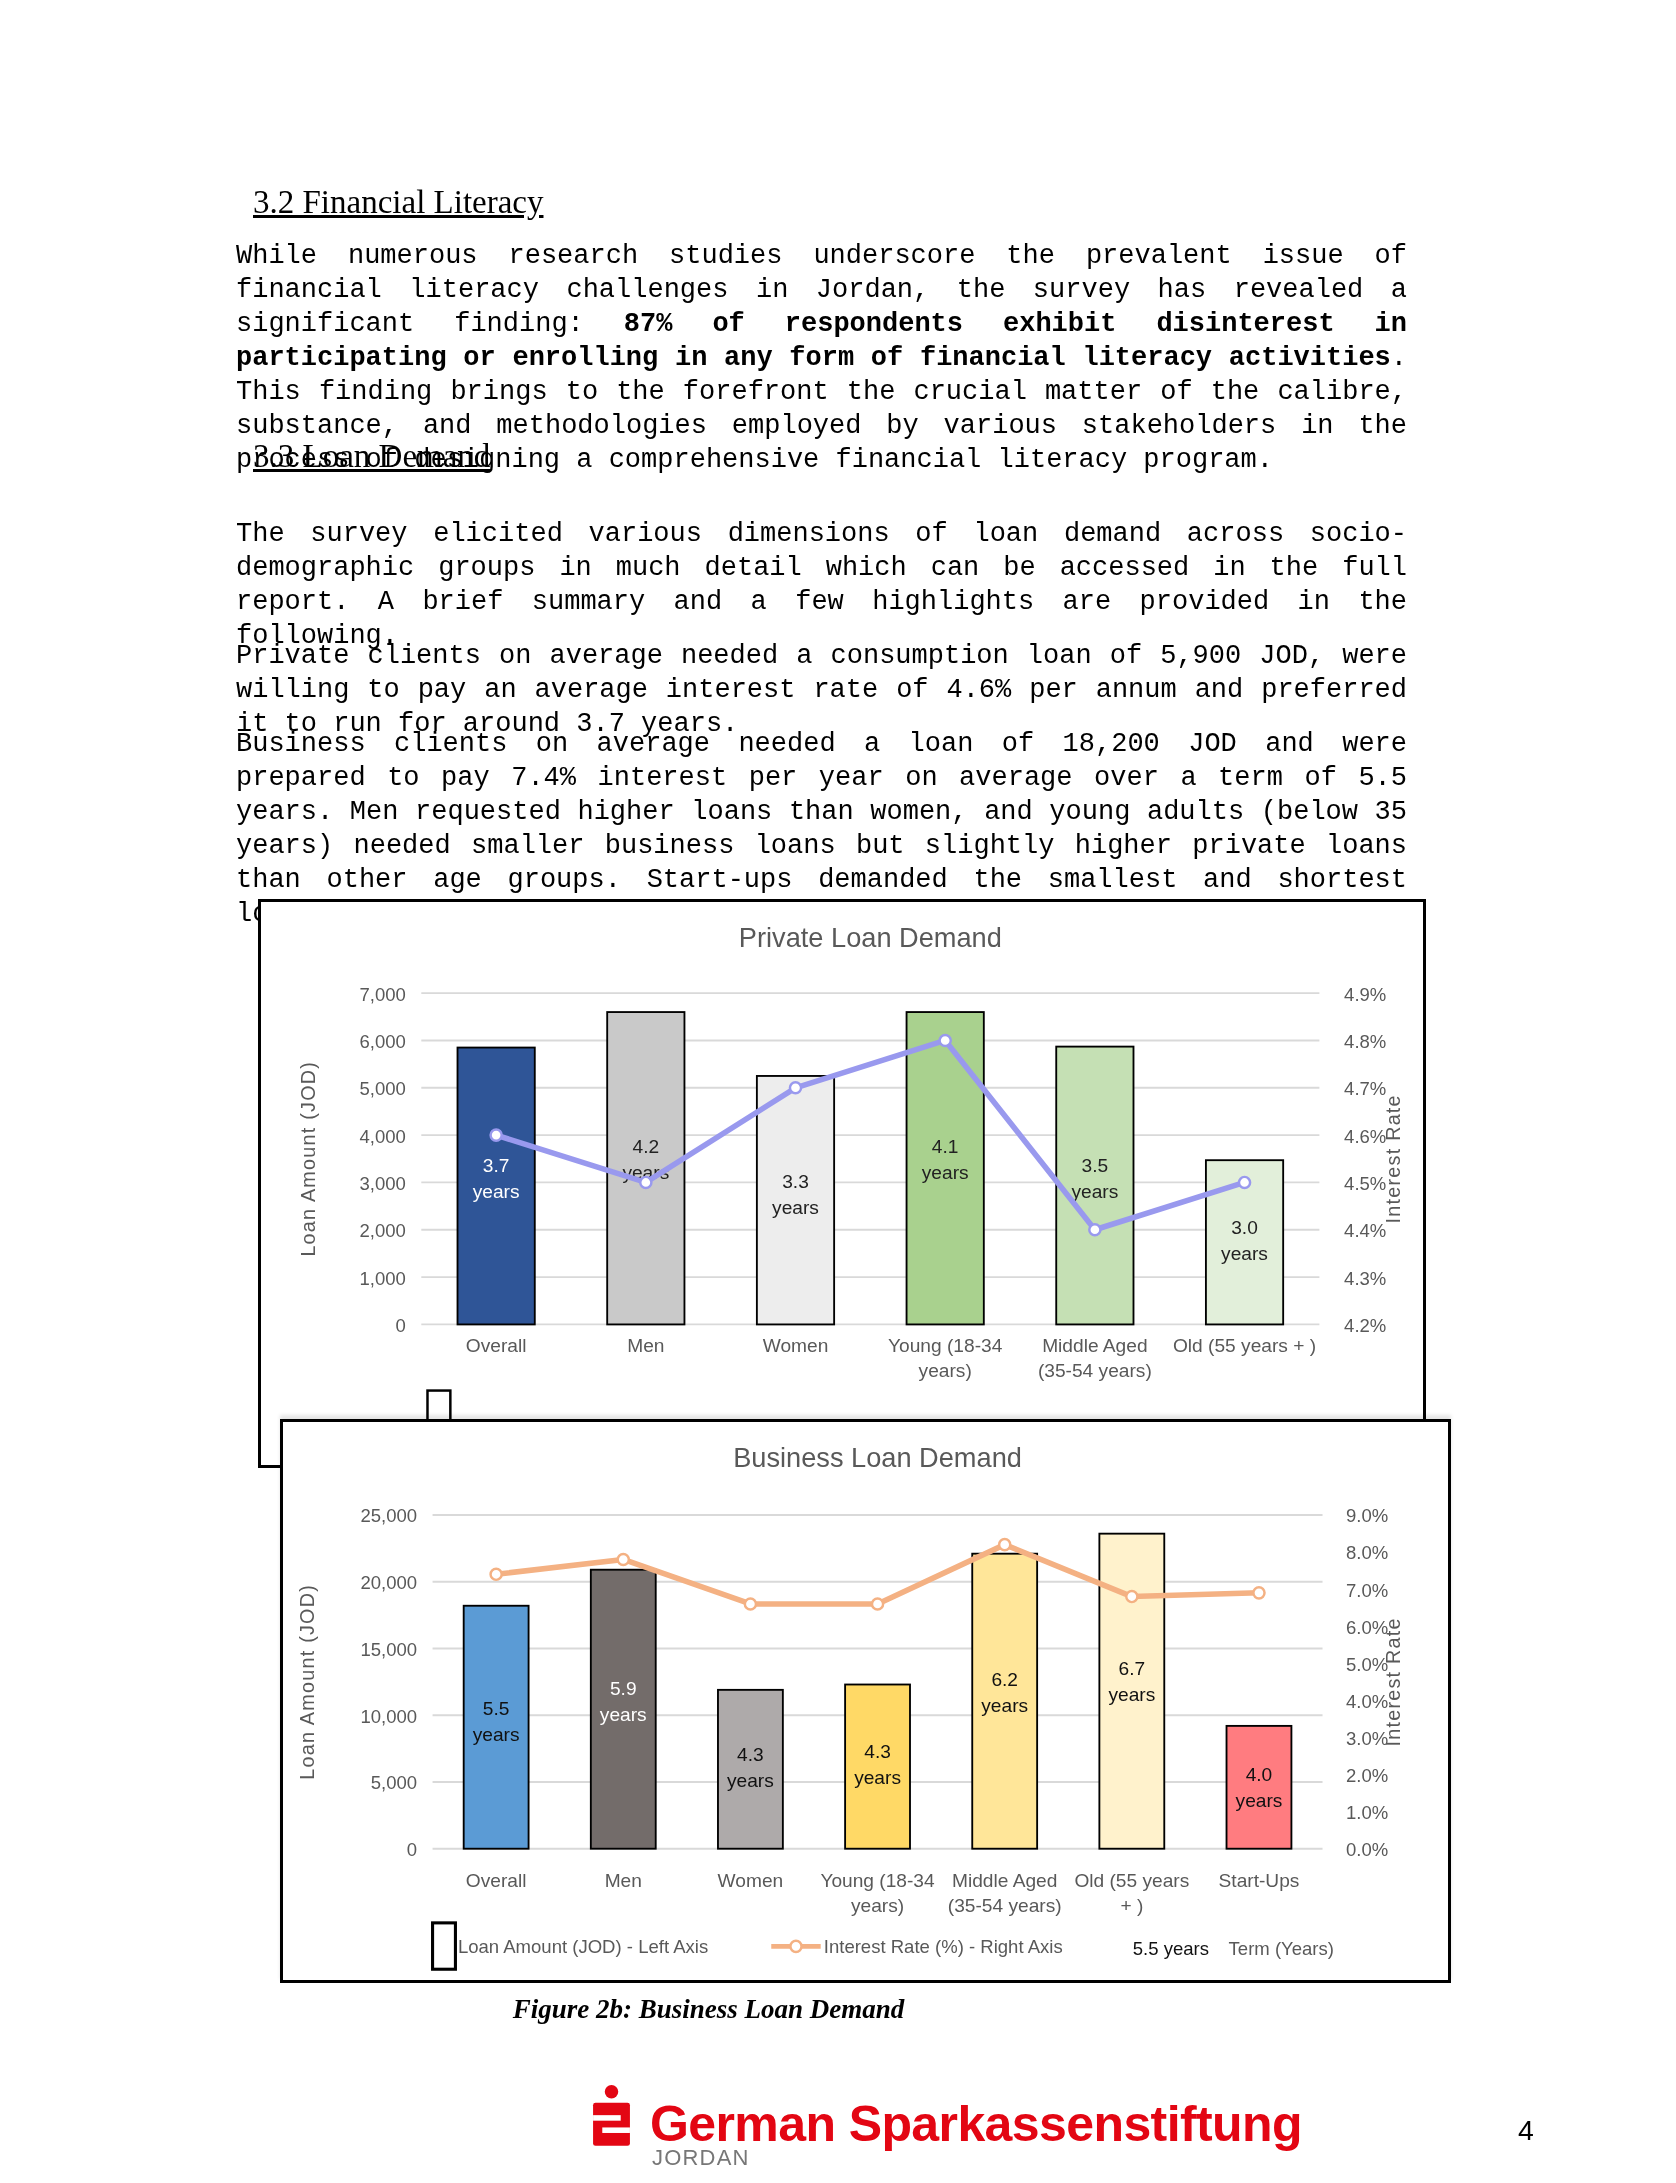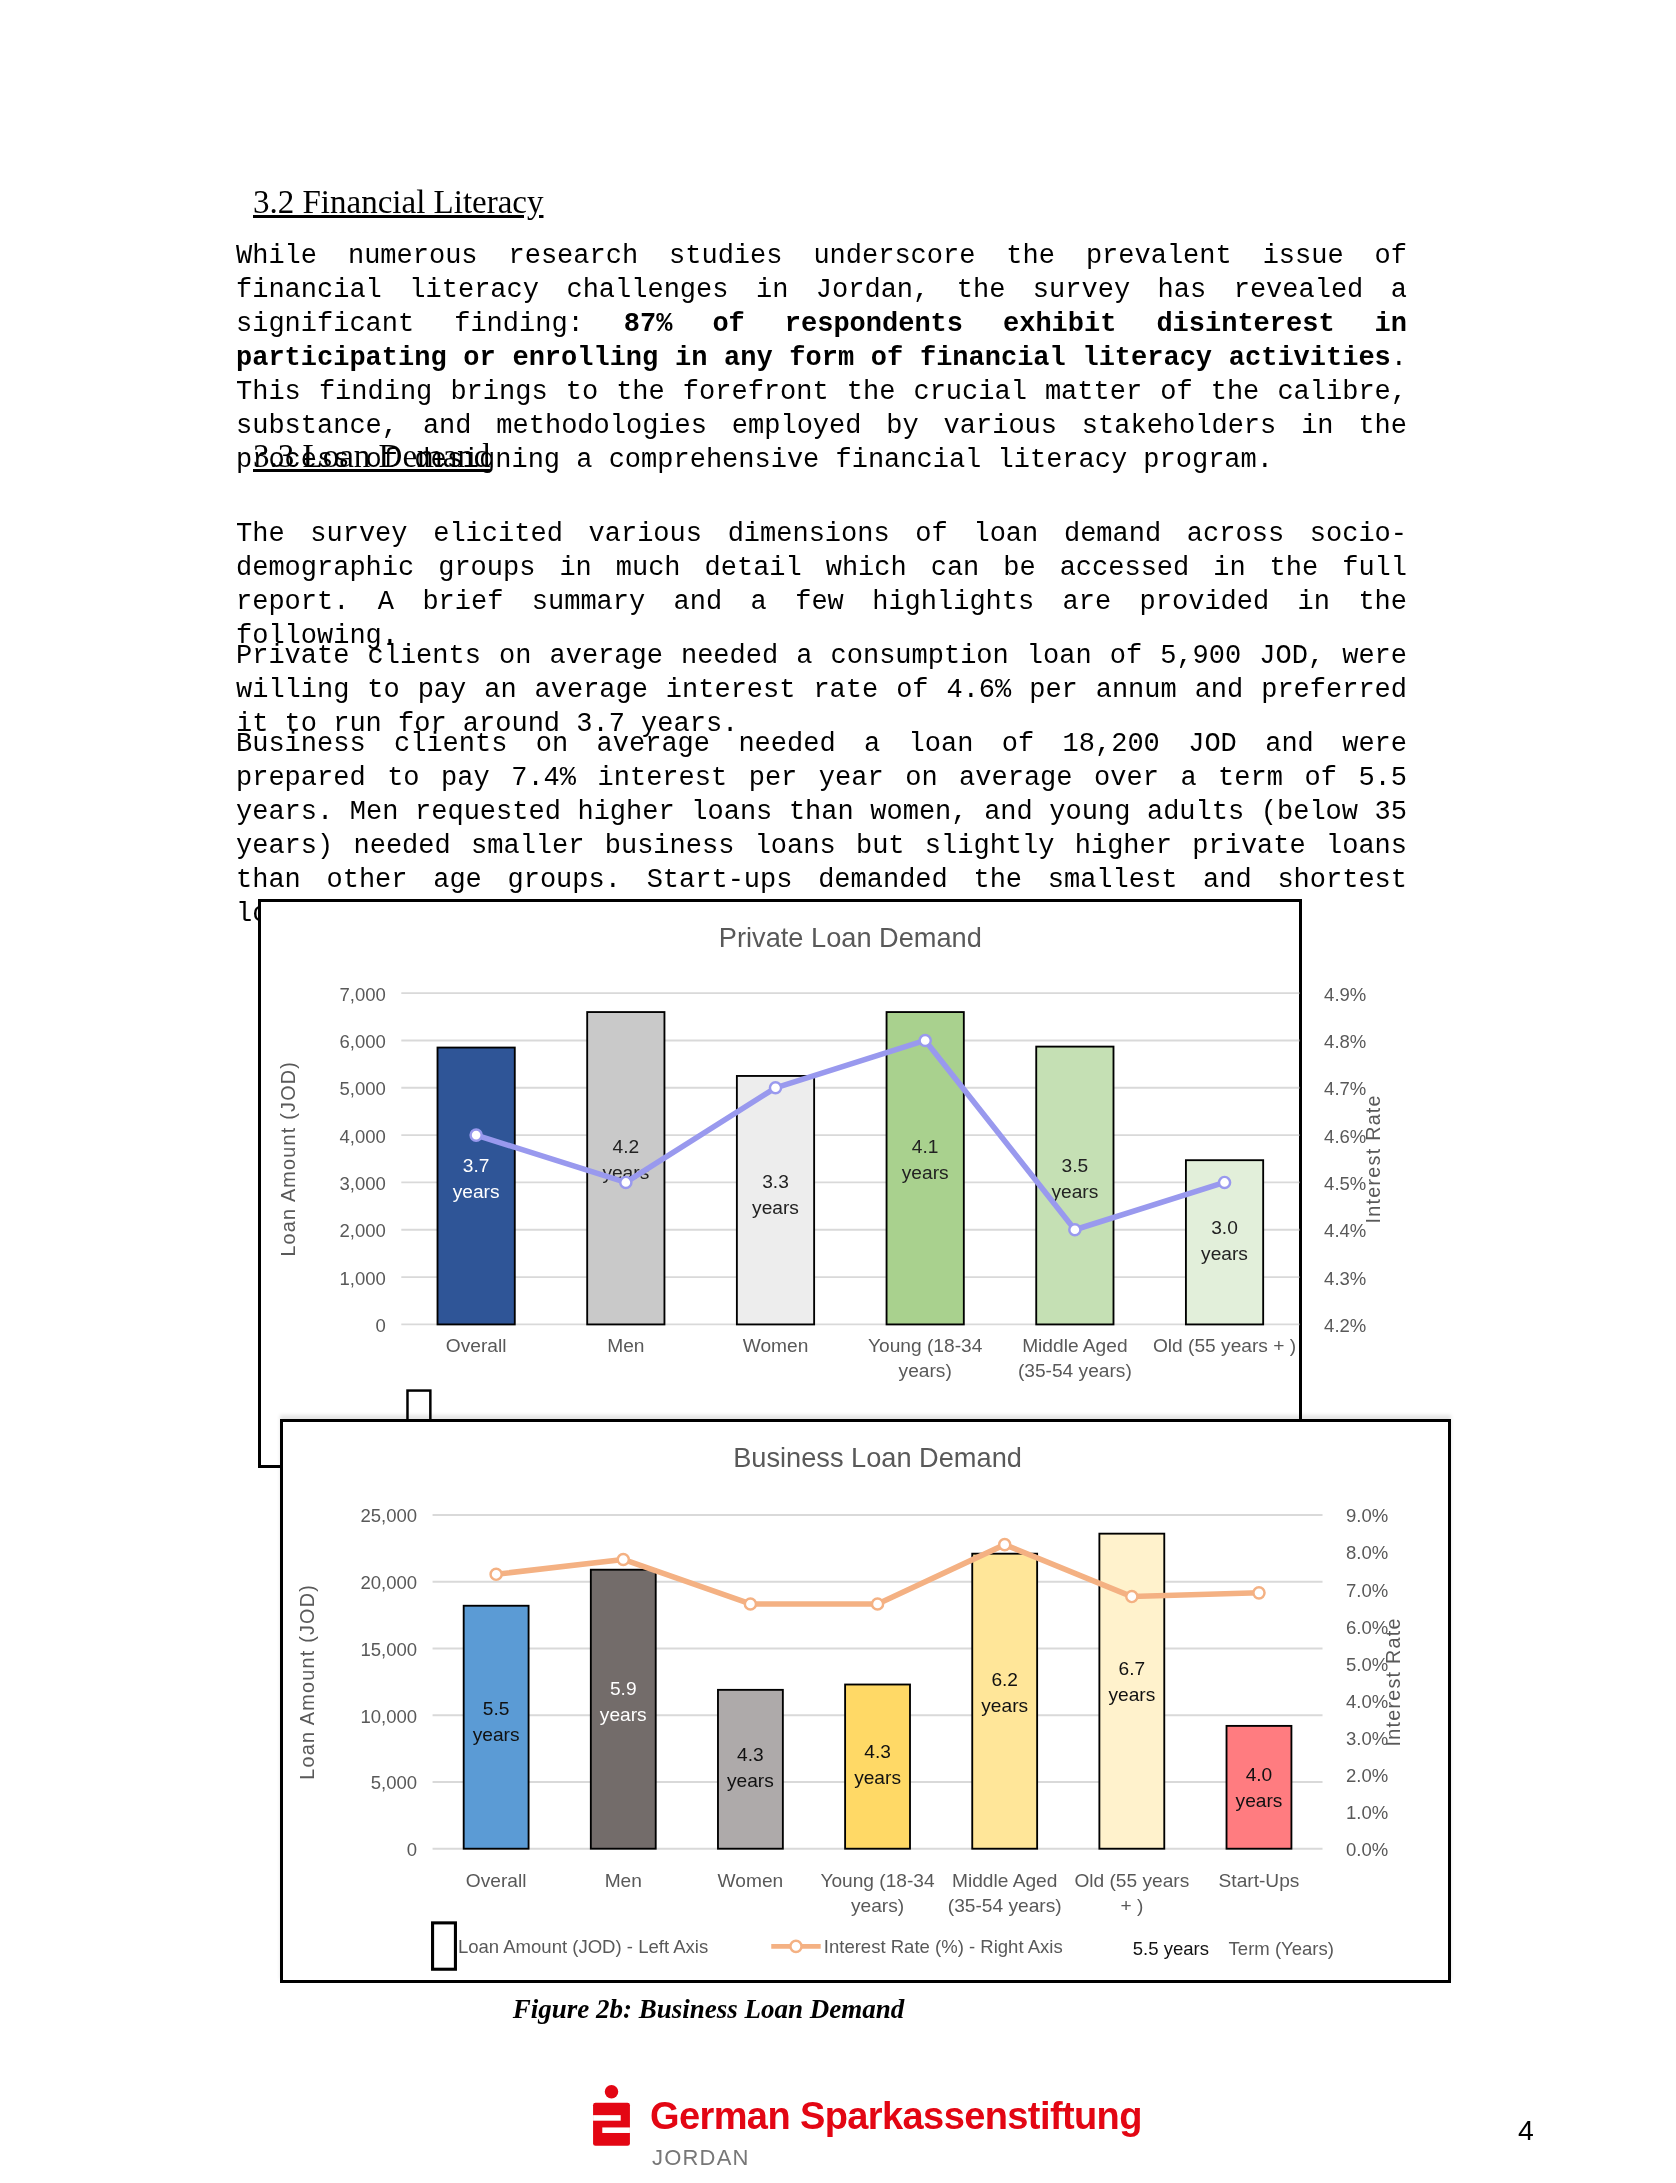--- a/index.html
+++ b/index.html
@@ -3,38 +3,38 @@
 <meta charset="utf-8">
 <style>
   html,body{margin:0;padding:0;background:#fff;}
   body{width:1676px;height:2183px;position:relative;overflow:hidden;font-family:"DejaVu Sans",sans-serif;color:#000;}
   .text-block{position:absolute;left:236px;width:1171px;font-family:Liberation Mono, monospace;font-size:27px;line-height:34px;text-align:justify;}
   .heading{position:absolute;left:253px;font-family:Liberation Serif, serif;font-size:33px;text-decoration:underline;}
   .chart-box{position:absolute;background:#fff;border:3.1px solid #000;box-sizing:border-box;}
   svg text{font-family:"Liberation Sans",sans-serif;}
   .caption{position:absolute;left:0;width:1417px;top:1994px;text-align:center;font-family:"Liberation Serif",serif;font-style:italic;font-weight:bold;font-size:27px;}
   .logo{position:absolute;left:590px;top:2083px;}
-  .logo-text{position:absolute;left:650px;top:2095px;font-family:"Liberation Sans",sans-serif;font-weight:bold;font-size:38px;color:#e30613;white-space:nowrap;letter-spacing:-0.6px;}
+  .logo-text{position:absolute;left:650px;top:2095px;font-family:"Liberation Sans",sans-serif;font-weight:bold;font-size:50px;color:#e30613;white-space:nowrap;letter-spacing:-0.6px;}
   .logo-sub{position:absolute;left:652px;top:2145px;font-family:"Liberation Sans",sans-serif;font-size:22px;color:#777;letter-spacing:1.2px;}
   .page-num{position:absolute;left:1518px;top:2114px;font-family:"Liberation Sans",sans-serif;font-size:28.4px;}
 </style>
 </head>
 <body>
 
 <div class="heading" style="top:184px;">3.2 Financial Literacy</div>
 <div class="text-block" style="top:239px;">
   <span>While numerous research studies underscore the prevalent issue of financial literacy challenges in Jordan, the survey has revealed a significant finding: </span><b>87% of respondents exhibit disinterest in participating or enrolling in any form of financial literacy activities</b><span>. This finding brings to the forefront the crucial matter of the calibre, substance, and methodologies employed by various stakeholders in the process of designing a comprehensive financial literacy program.</span>
 </div>
 
 <div class="heading" style="top:438px;">3.3 Loan Demand</div>
 <div class="text-block" style="top:517px;">The survey elicited various dimensions of loan demand across socio-demographic groups in much detail which can be accessed in the full report. A brief summary and a few highlights are provided in the following.</div>
 <div class="text-block" style="top:639px;">Private clients on average needed a consumption loan of 5,900 JOD, were willing to pay an average interest rate of 4.6% per annum and preferred it to run for around 3.7 years.</div>
 <div class="text-block" style="top:727px;">Business clients on average needed a loan of 18,200 JOD and were prepared to pay 7.4% interest per year on average over a term of 5.5 years. Men requested higher loans than women, and young adults (below 35 years) needed smaller business loans but slightly higher private loans than other age groups. Start-ups demanded the smallest and shortest loans (see figures 2a and 2b).</div>
 
-<div class="chart-box" style="left:258px;top:899px;width:1044px;height:569px;">
+<div class="chart-box" style="left:258px;top:899px;width:1168px;height:569px;padding-left:20px;">
   <svg id="chart0" width="1162" height="563" viewBox="0 0 1880 910">
       <text x="953.5" y="72" text-anchor="middle" font-size="44" fill="#595959">Private Loan Demand</text>
       <line x1="227" x2="1680" y1="683" y2="683" stroke="#d9d9d9" stroke-width="3"></line>
       <text x="202" y="695" text-anchor="end" font-size="30" fill="#595959">0</text>
       <line x1="227" x2="1680" y1="606.4285714285714" y2="606.4285714285714" stroke="#d9d9d9" stroke-width="3"></line>
       <text x="202" y="618.4285714285714" text-anchor="end" font-size="30" fill="#595959">1,000</text>
       <line x1="227" x2="1680" y1="529.8571428571429" y2="529.8571428571429" stroke="#d9d9d9" stroke-width="3"></line>
       <text x="202" y="541.8571428571429" text-anchor="end" font-size="30" fill="#595959">2,000</text>
       <line x1="227" x2="1680" y1="453.28571428571433" y2="453.28571428571433" stroke="#d9d9d9" stroke-width="3"></line>
       <text x="202" y="465.28571428571433" text-anchor="end" font-size="30" fill="#595959">3,000</text>

